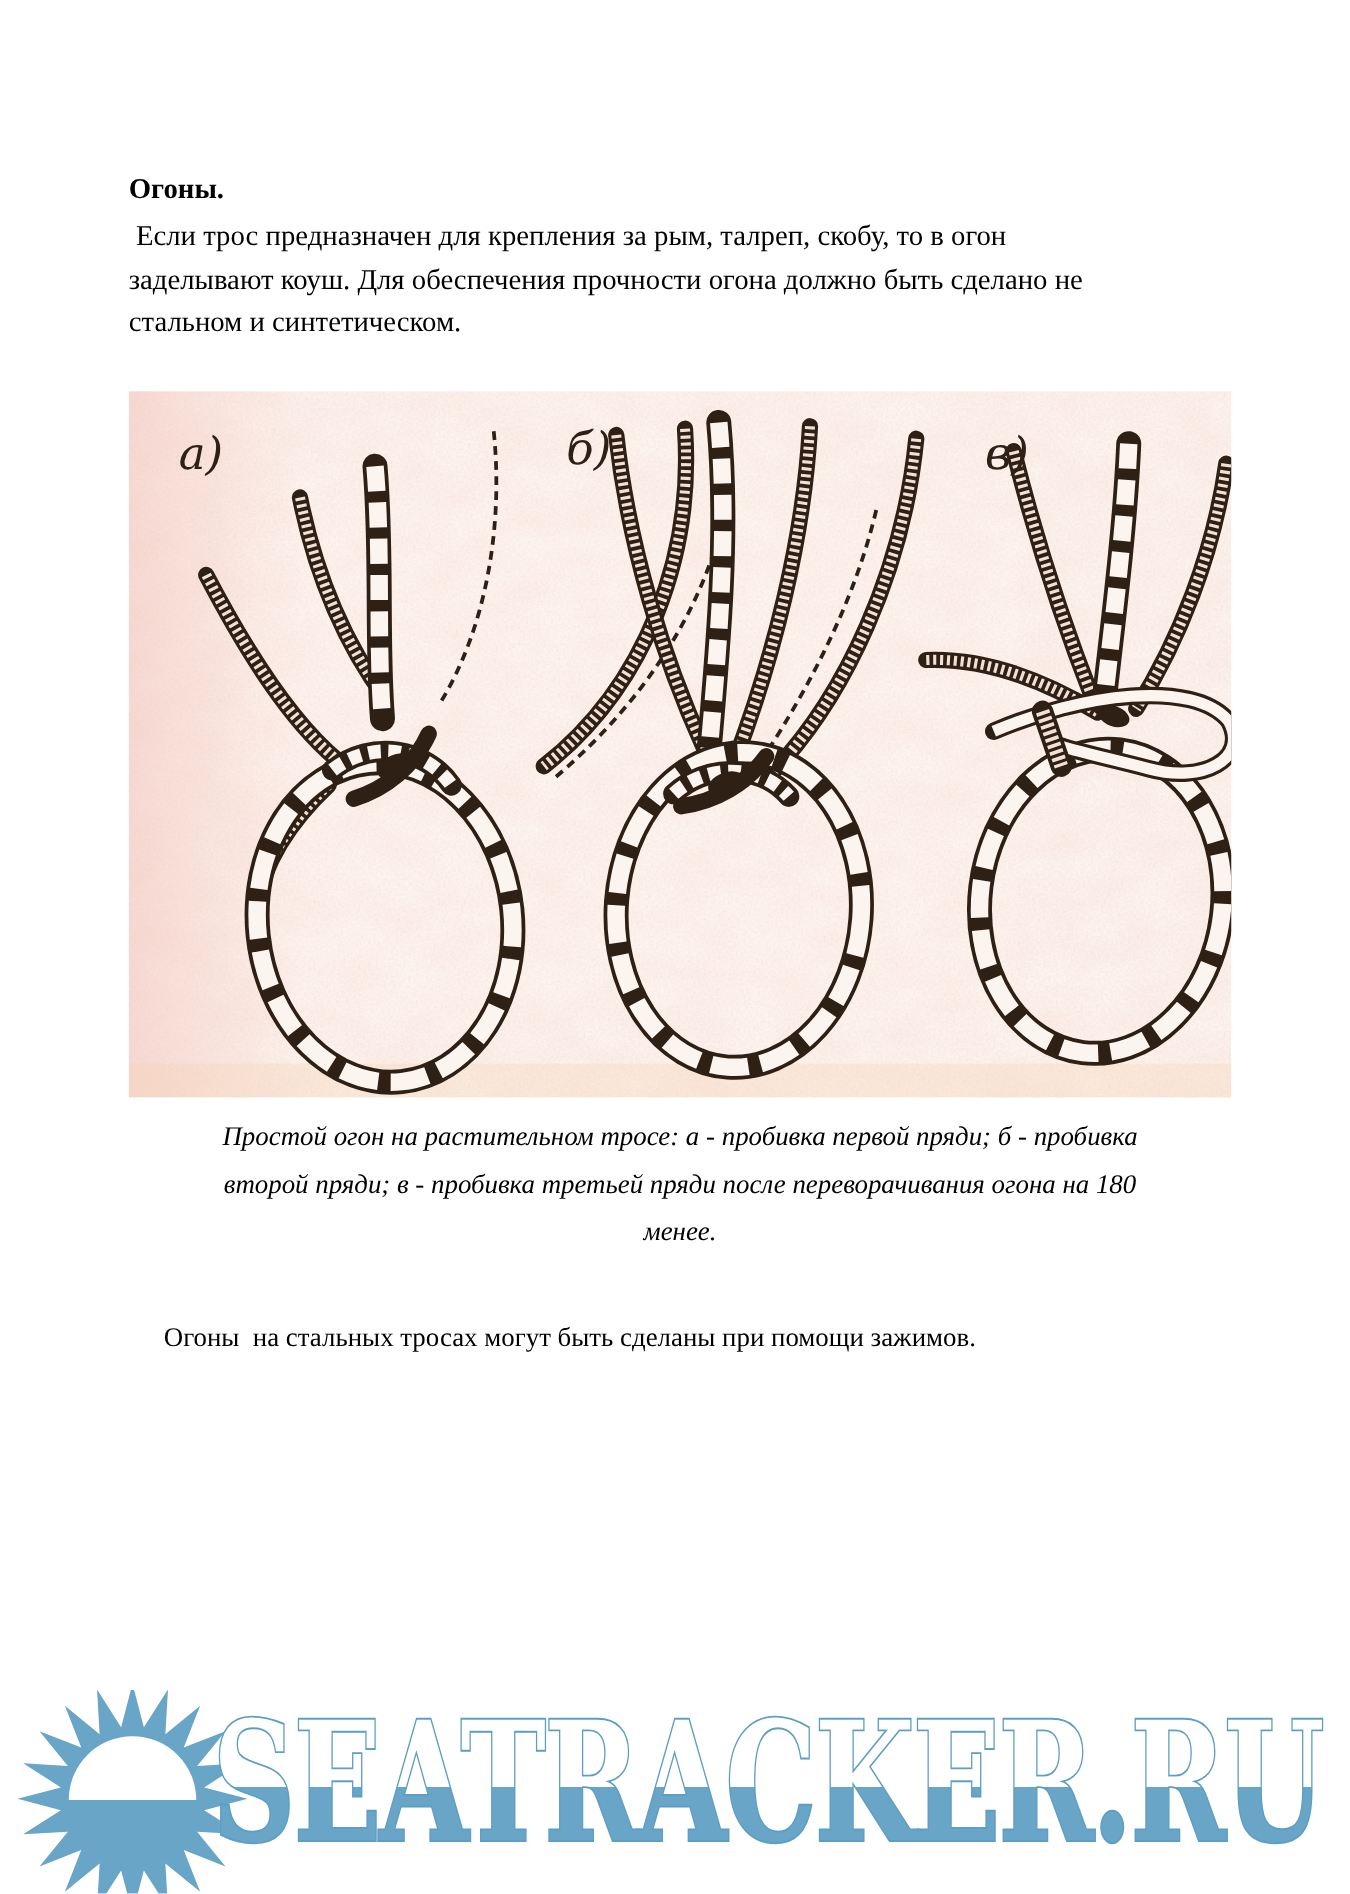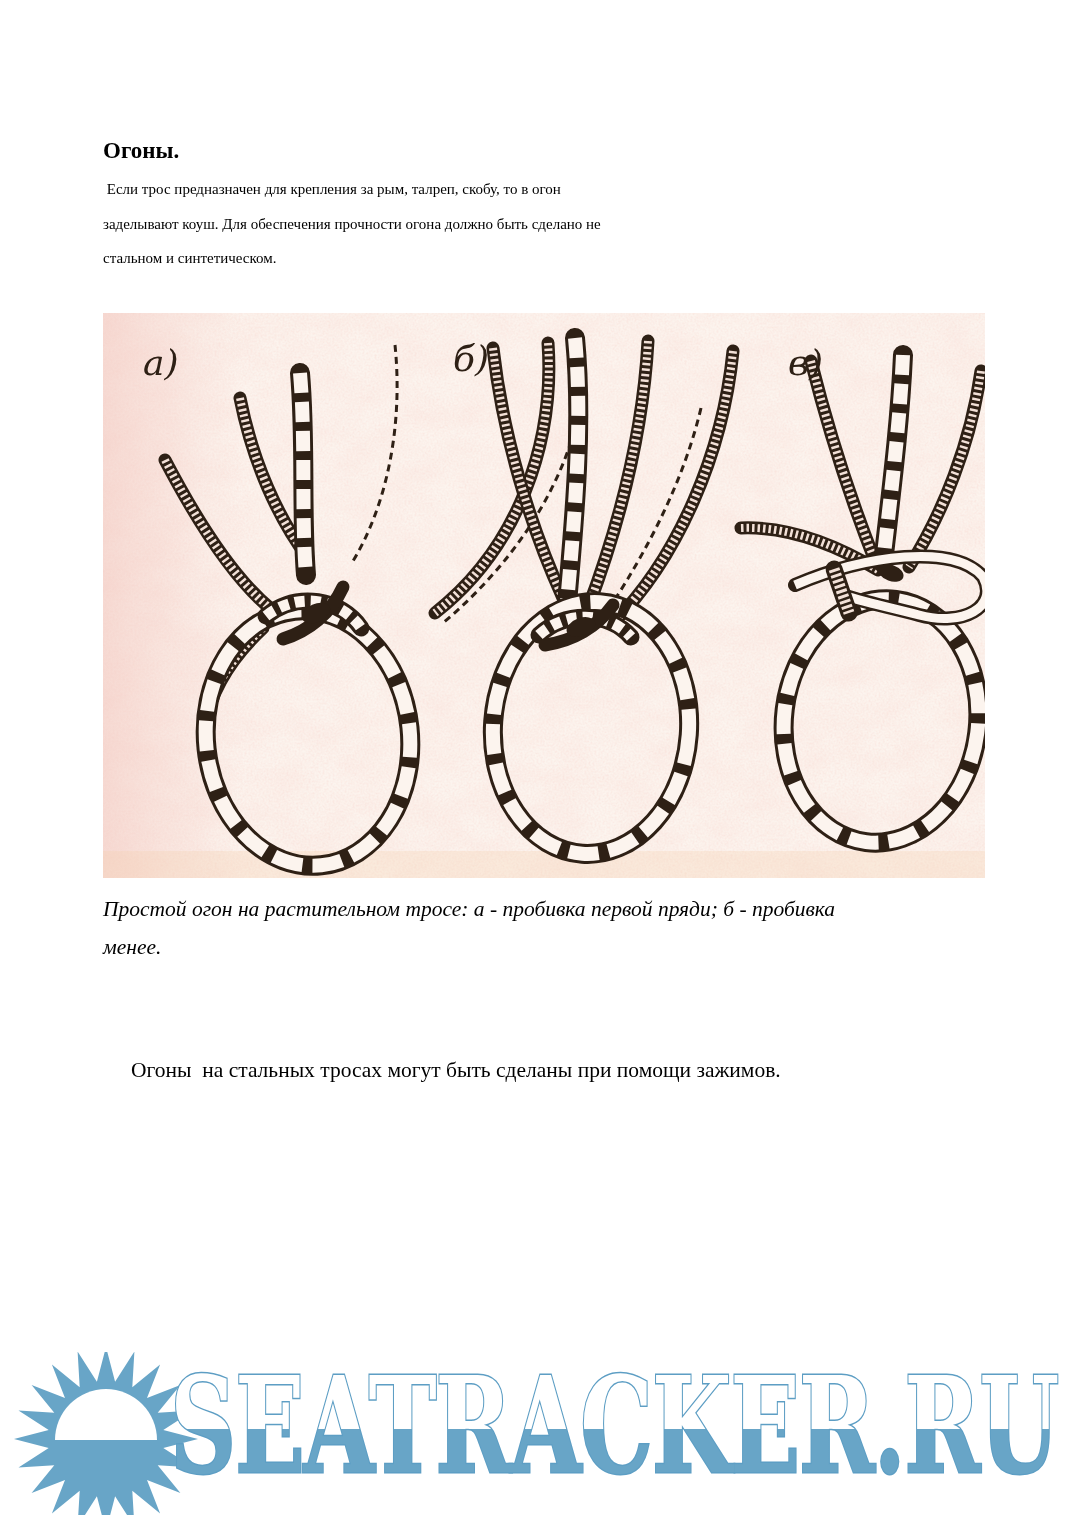--- a/index.html
+++ b/index.html
@@ -1,22 +1,22 @@
 <!DOCTYPE html>
 <html><head>
 <meta charset="utf-8">
 <style>
   html,body{margin:0;padding:0;background:#ffffff;}
   .page{position:relative;width:1080px;height:1515px;background:#ffffff;overflow:hidden;
         font-family:"Liberation Serif",serif;color:#000;}
   .title{position:absolute;left:103px;top:138px;margin:0;font-size:23px;font-weight:bold;}
-  .body1{position:absolute;left:103px;top:172px;width:870px;font-size:15px;}
+  .body1{position:absolute;left:103px;top:172px;width:870px;font-size:23px;}
   .body1 .tl{white-space:nowrap;line-height:34.6px;}
   .figure{position:absolute;left:103px;top:313px;width:882px;height:565px;}
-  .caption{position:absolute;left:103px;top:890px;width:882px;font-size:21.5px;font-style:italic;text-align:left;}
+  .caption{position:absolute;left:103px;top:890px;width:882px;font-size:21.5px;font-style:italic;text-align:center;}
   .caption .cl{line-height:38px;}
   .body2{position:absolute;left:103px;top:1058px;width:880px;font-size:21.5px;white-space:nowrap;margin-left:28px;}
   .watermark{position:absolute;left:0;top:1352px;width:1080px;height:163px;}
 
   
   .rO{fill:none;stroke:#2e2015;stroke-width:20;stroke-linecap:round;}
   .rI{fill:none;stroke:#fcf4ee;stroke-width:14;stroke-dasharray:20 9;}
   .sO{fill:none;stroke:#2e2015;stroke-width:13;stroke-linecap:round;}
   .sI{fill:none;stroke:#f2e0d7;stroke-width:8;stroke-dasharray:2.5 3;}
   .tn{fill:none;stroke:#2e2015;stroke-width:3;stroke-dasharray:7 5;}
@@ -119,20 +119,21 @@
         <path style="fill:none;stroke:#2e2015;stroke-width:17;stroke-linecap:round" d="M 731,256 L 746,300"></path>
         <path style="fill:none;stroke:#f2e0d7;stroke-width:11;stroke-dasharray:3 2.5" d="M 731,256 L 746,300"></path>
         <ellipse class="kb" cx="788" cy="260" rx="13" ry="8" transform="rotate(20 788 260)"></ellipse>
         <text class="lbl" x="685" y="62">в)</text>
       </g>
     </svg>
   </div>
 
   <div class="caption">
     <div class="cl">Простой огон на растительном тросе: а - пробивка первой пряди; б - пробивка</div>
+    <div class="cl">второй пряди; в - пробивка третьей пряди после переворачивания огона на 180</div>
     <div class="cl">менее.</div>
   </div>
 
   <div class="body2">Огоны&nbsp; на стальных тросах могут быть сделаны при помощи зажимов.</div>
 
   <div class="watermark">
     <svg width="1080" height="163" viewBox="0 0 1080 163">
       <defs>
         <linearGradient id="wmGrad" x1="0" y1="0" x2="0" y2="1">
           <stop offset="0" stop-color="#ffffff"></stop>

